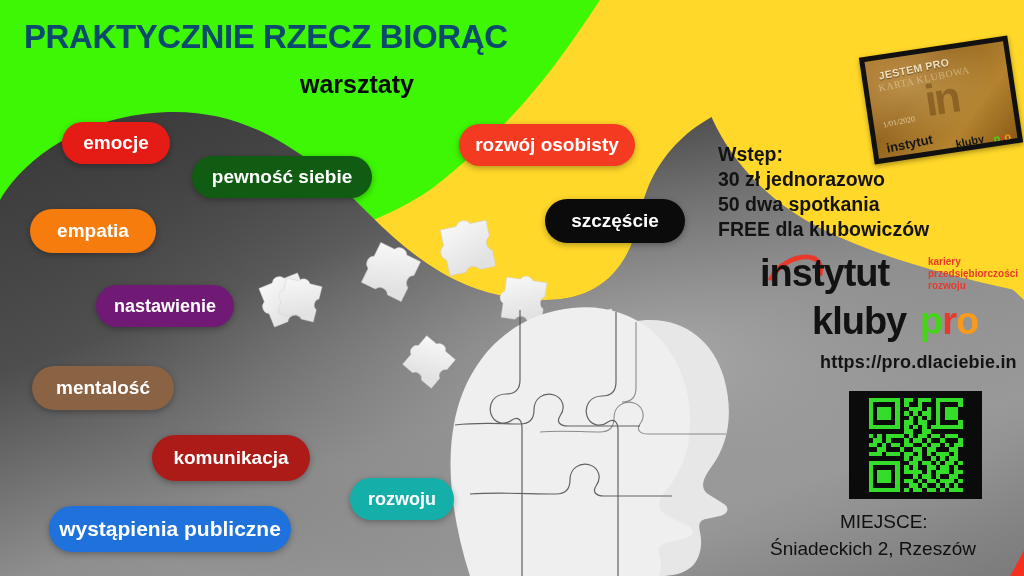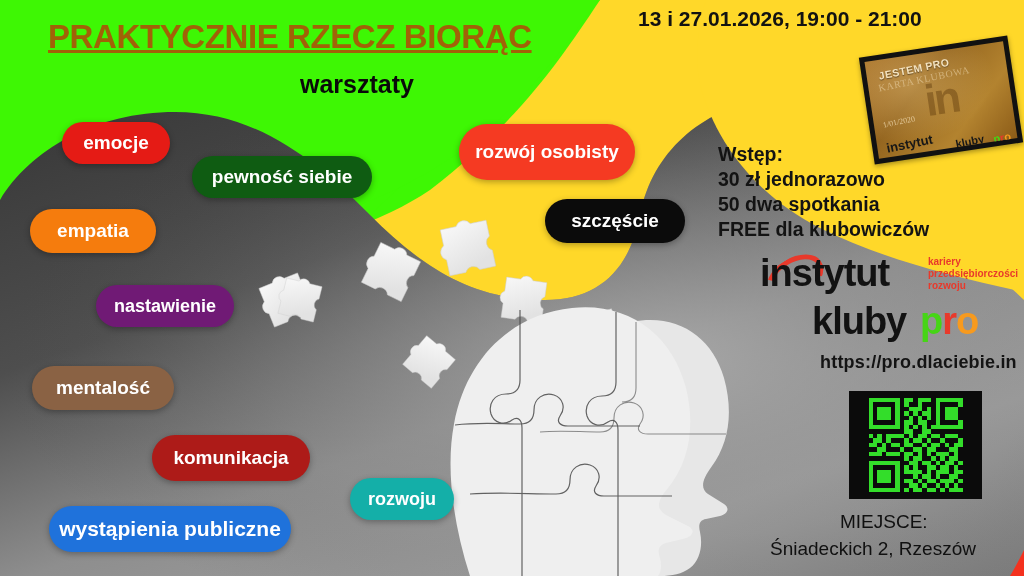--- a/index.html
+++ b/index.html
@@ -10,25 +10,24 @@
   }
   #poster{
     position:relative;width:1024px;height:576px;overflow:hidden;
     background:#FFD829;
   }
   .layer{position:absolute;top:0;left:0;width:1024px;height:576px;}
   svg.layer{display:block;}
 
   
   .title{
-    position:absolute;left:48px;top:18px;
-    font-size:33px;font-weight:bold;color:#a16207;
+    position:absolute;left:24px;top:18px;
+    font-size:33px;font-weight:bold;color:#0c4a6e;
     letter-spacing:-0.4px;white-space:nowrap;
     font-family:"Liberation Sans", sans-serif;
-    text-decoration:underline;
   }
   .subtitle{
     position:absolute;left:300px;top:70px;
     font-size:25px;font-weight:bold;color:#0a0a0a;
     white-space:nowrap;
   }
   .datetime{
     position:absolute;left:638px;top:7px;
     font-size:21px;font-weight:bold;color:#121212;white-space:nowrap;
   }
@@ -293,21 +292,20 @@
                  C643,406 646,416 640,424 C636,430 640,434 648,434
                  L726,434"></path>
         <path d="M636,322 L636,388 C636,398 630,402 622,402"></path>
       </g>
     </g>
   </svg>
 
   <div class="title">PRAKTYCZNIE RZECZ BIORĄC</div>
   <div class="subtitle">warsztaty</div>
 
-  <div class="datetime">13 i 27.01.2026, 19:00 - 21:00</div>
   <div class="prices" style="white-space:pre;">Wstęp:
 30 zł jednorazowo
 50 dwa spotkania
 FREE dla klubowiczów</div>
 
   <div class="card">
     <div class="card-inner">
       <div class="card-jestem">JESTEM PRO</div>
       <div class="card-karta">KARTA KLUBOWA</div>
       <div class="card-in">in</div>
@@ -582,21 +580,21 @@
   </div>
 
   <div class="place">
     <span class="l1">MIEJSCE:</span>
     <span>Śniadeckich 2, Rzeszów</span>
   </div>
 
   <div id="pills">
       <div class="pill" style="left: 62px; top: 122px; width: 108px; height: 42px; background: rgb(229, 27, 21); font-size: 19px; text-align: center;">emocje</div>
       <div class="pill" style="left: 192px; top: 156px; width: 180px; height: 42px; background: rgb(15, 92, 18); font-size: 19px;">pewność siebie</div>
-      <div class="pill" style="left: 459px; top: 124px; width: 176px; height: 56px; background: rgb(245, 58, 34); font-size: 19px;">rozwój osobisty</div>
+      <div class="pill" style="left: 459px; top: 124px; width: 176px; height: 42px; background: rgb(245, 58, 34); font-size: 19px;">rozwój osobisty</div>
       <div class="pill" style="left: 30px; top: 209px; width: 126px; height: 44px; background: rgb(245, 124, 13); font-size: 19px;">empatia</div>
       <div class="pill" style="left: 545px; top: 199px; width: 140px; height: 44px; background: rgb(11, 11, 11); font-size: 19px;">szczęście</div>
       <div class="pill" style="left: 96px; top: 285px; width: 138px; height: 42px; background: #701a75; font-size: 18px;">nastawienie</div>
       <div class="pill" style="left: 32px; top: 366px; width: 142px; height: 44px; background: rgb(138, 98, 68); font-size: 19px;">mentalość</div>
       <div class="pill" style="left: 152px; top: 435px; width: 158px; height: 46px; background: rgb(173, 27, 24); font-size: 19px;">komunikacja</div>
       <div class="pill" style="left: 350px; top: 478px; width: 104px; height: 42px; background: rgb(20, 175, 168); font-size: 18px;">rozwoju</div>
       <div class="pill" style="left: 49px; top: 506px; width: 242px; height: 46px; background: rgb(31, 114, 219); font-size: 21px;">wystąpienia publiczne</div>
     </div>
 
 </div>

